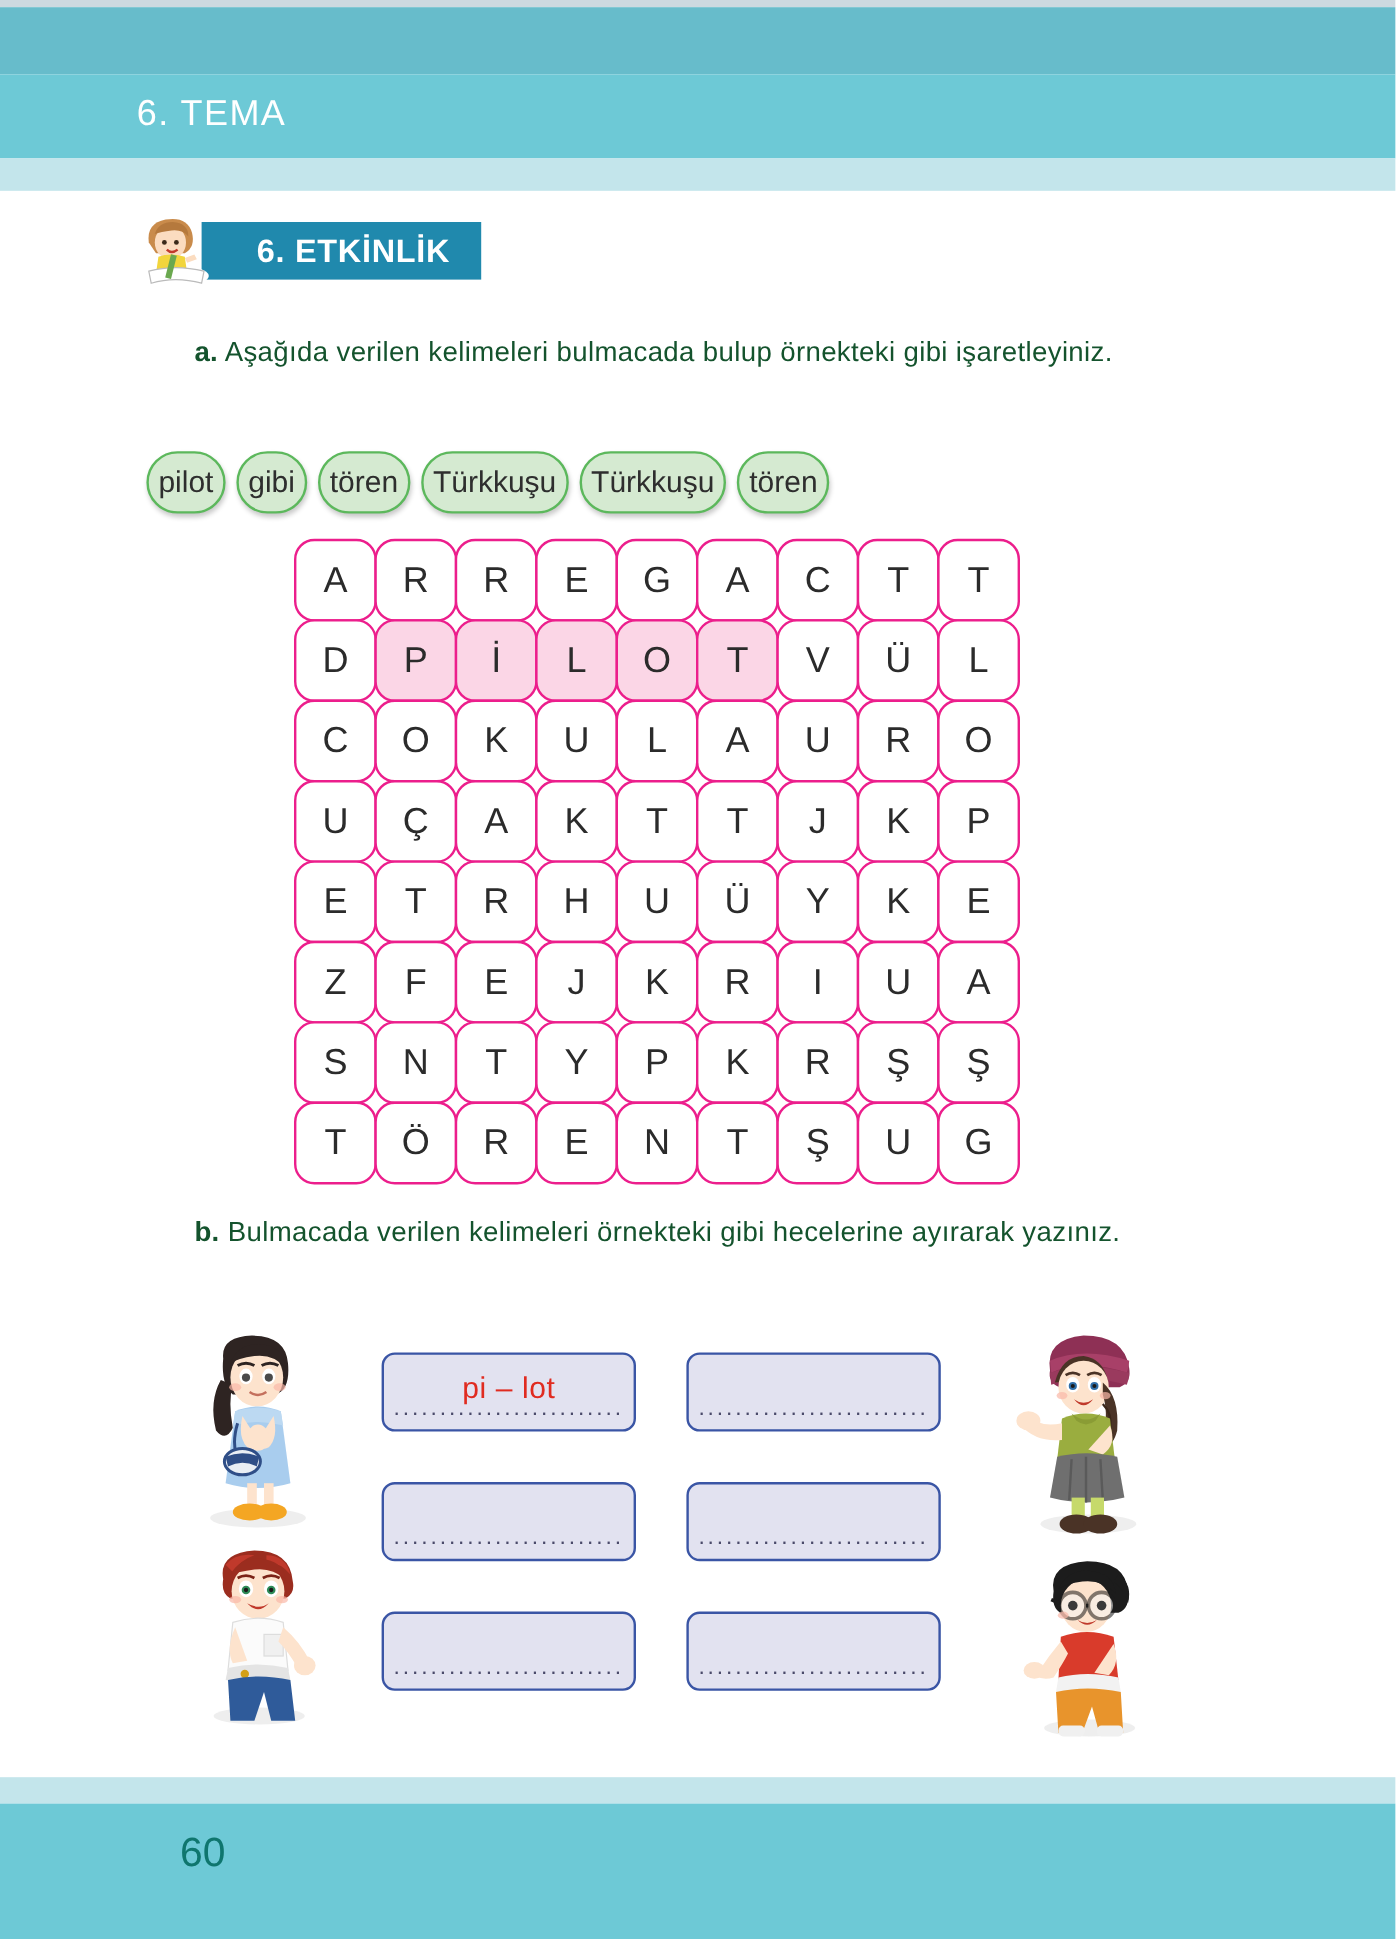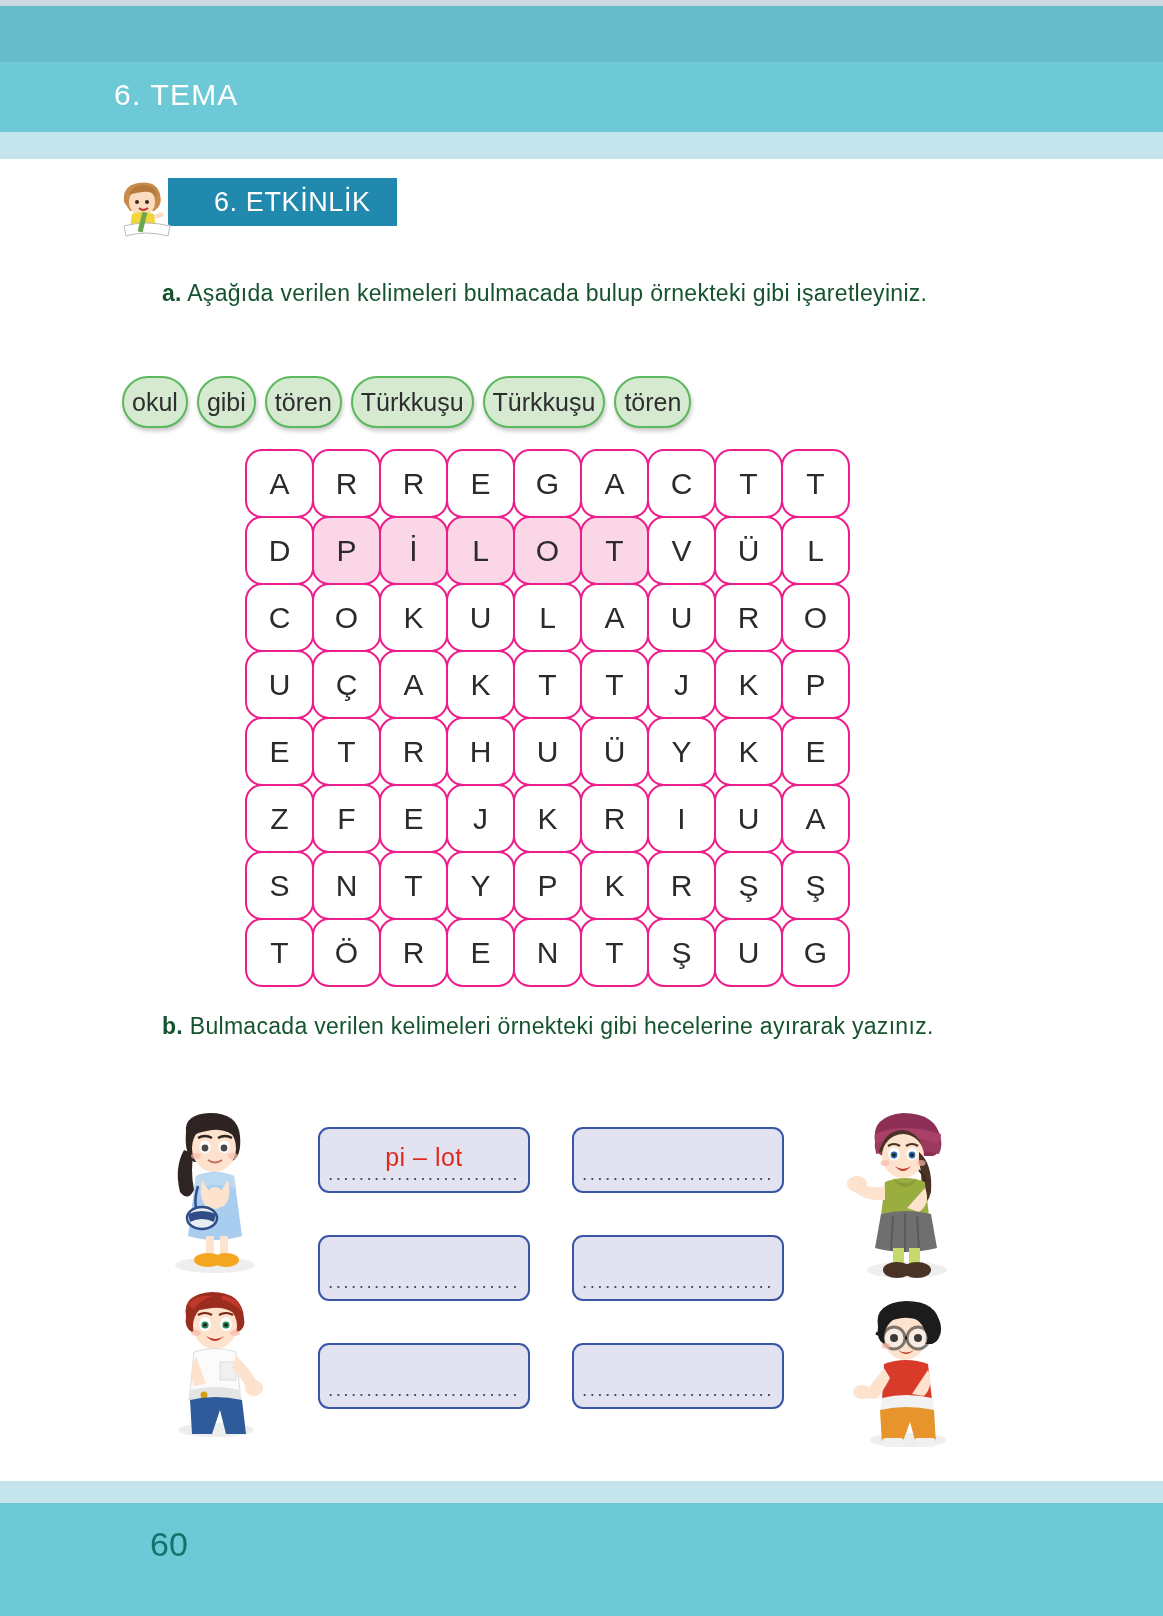--- a/index.html
+++ b/index.html
@@ -46,21 +46,21 @@
     background: #6dc9d6;
   }
   .page-num {
     position: absolute; top: 1525px; left: 150px;
     font-size: 34px; color: #0f766e; font-weight: 400;
   }
 
   
   .etkinlik-row {
     position: absolute; top: 178px; left: 110px;
-    display: flex; 
+    display: flex; align-items: center; font-weight: bold;
   }
   .etkinlik-icon {
     width: 72px; height: 62px; position: relative; z-index: 3;
     margin-right: -14px;
   }
   .etkinlik-banner {
     background: #2089ad; height: 48px;
     padding: 0 26px 0 46px;
     display: flex; align-items: center;
     position: relative; z-index: 1;
@@ -179,21 +179,21 @@
   </div>
 </div>
 
 <div class="instr instr-a">
   <span class="indent"></span><span class="lbl">a.</span>
   <span>Aşağıda verilen kelimeleri bulmacada bulup örnekteki gibi işaretleyiniz.</span>
 </div>
 
 <div class="chips">
   <div class="chip">
-      <span>okul</span>
+      <span>pilot</span>
     </div>
   <div class="chip">
       <span>gibi</span>
     </div>
   <div class="chip">
       <span>tören</span>
     </div>
   <div class="chip">
       <span>Türkkuşu</span>
     </div>

